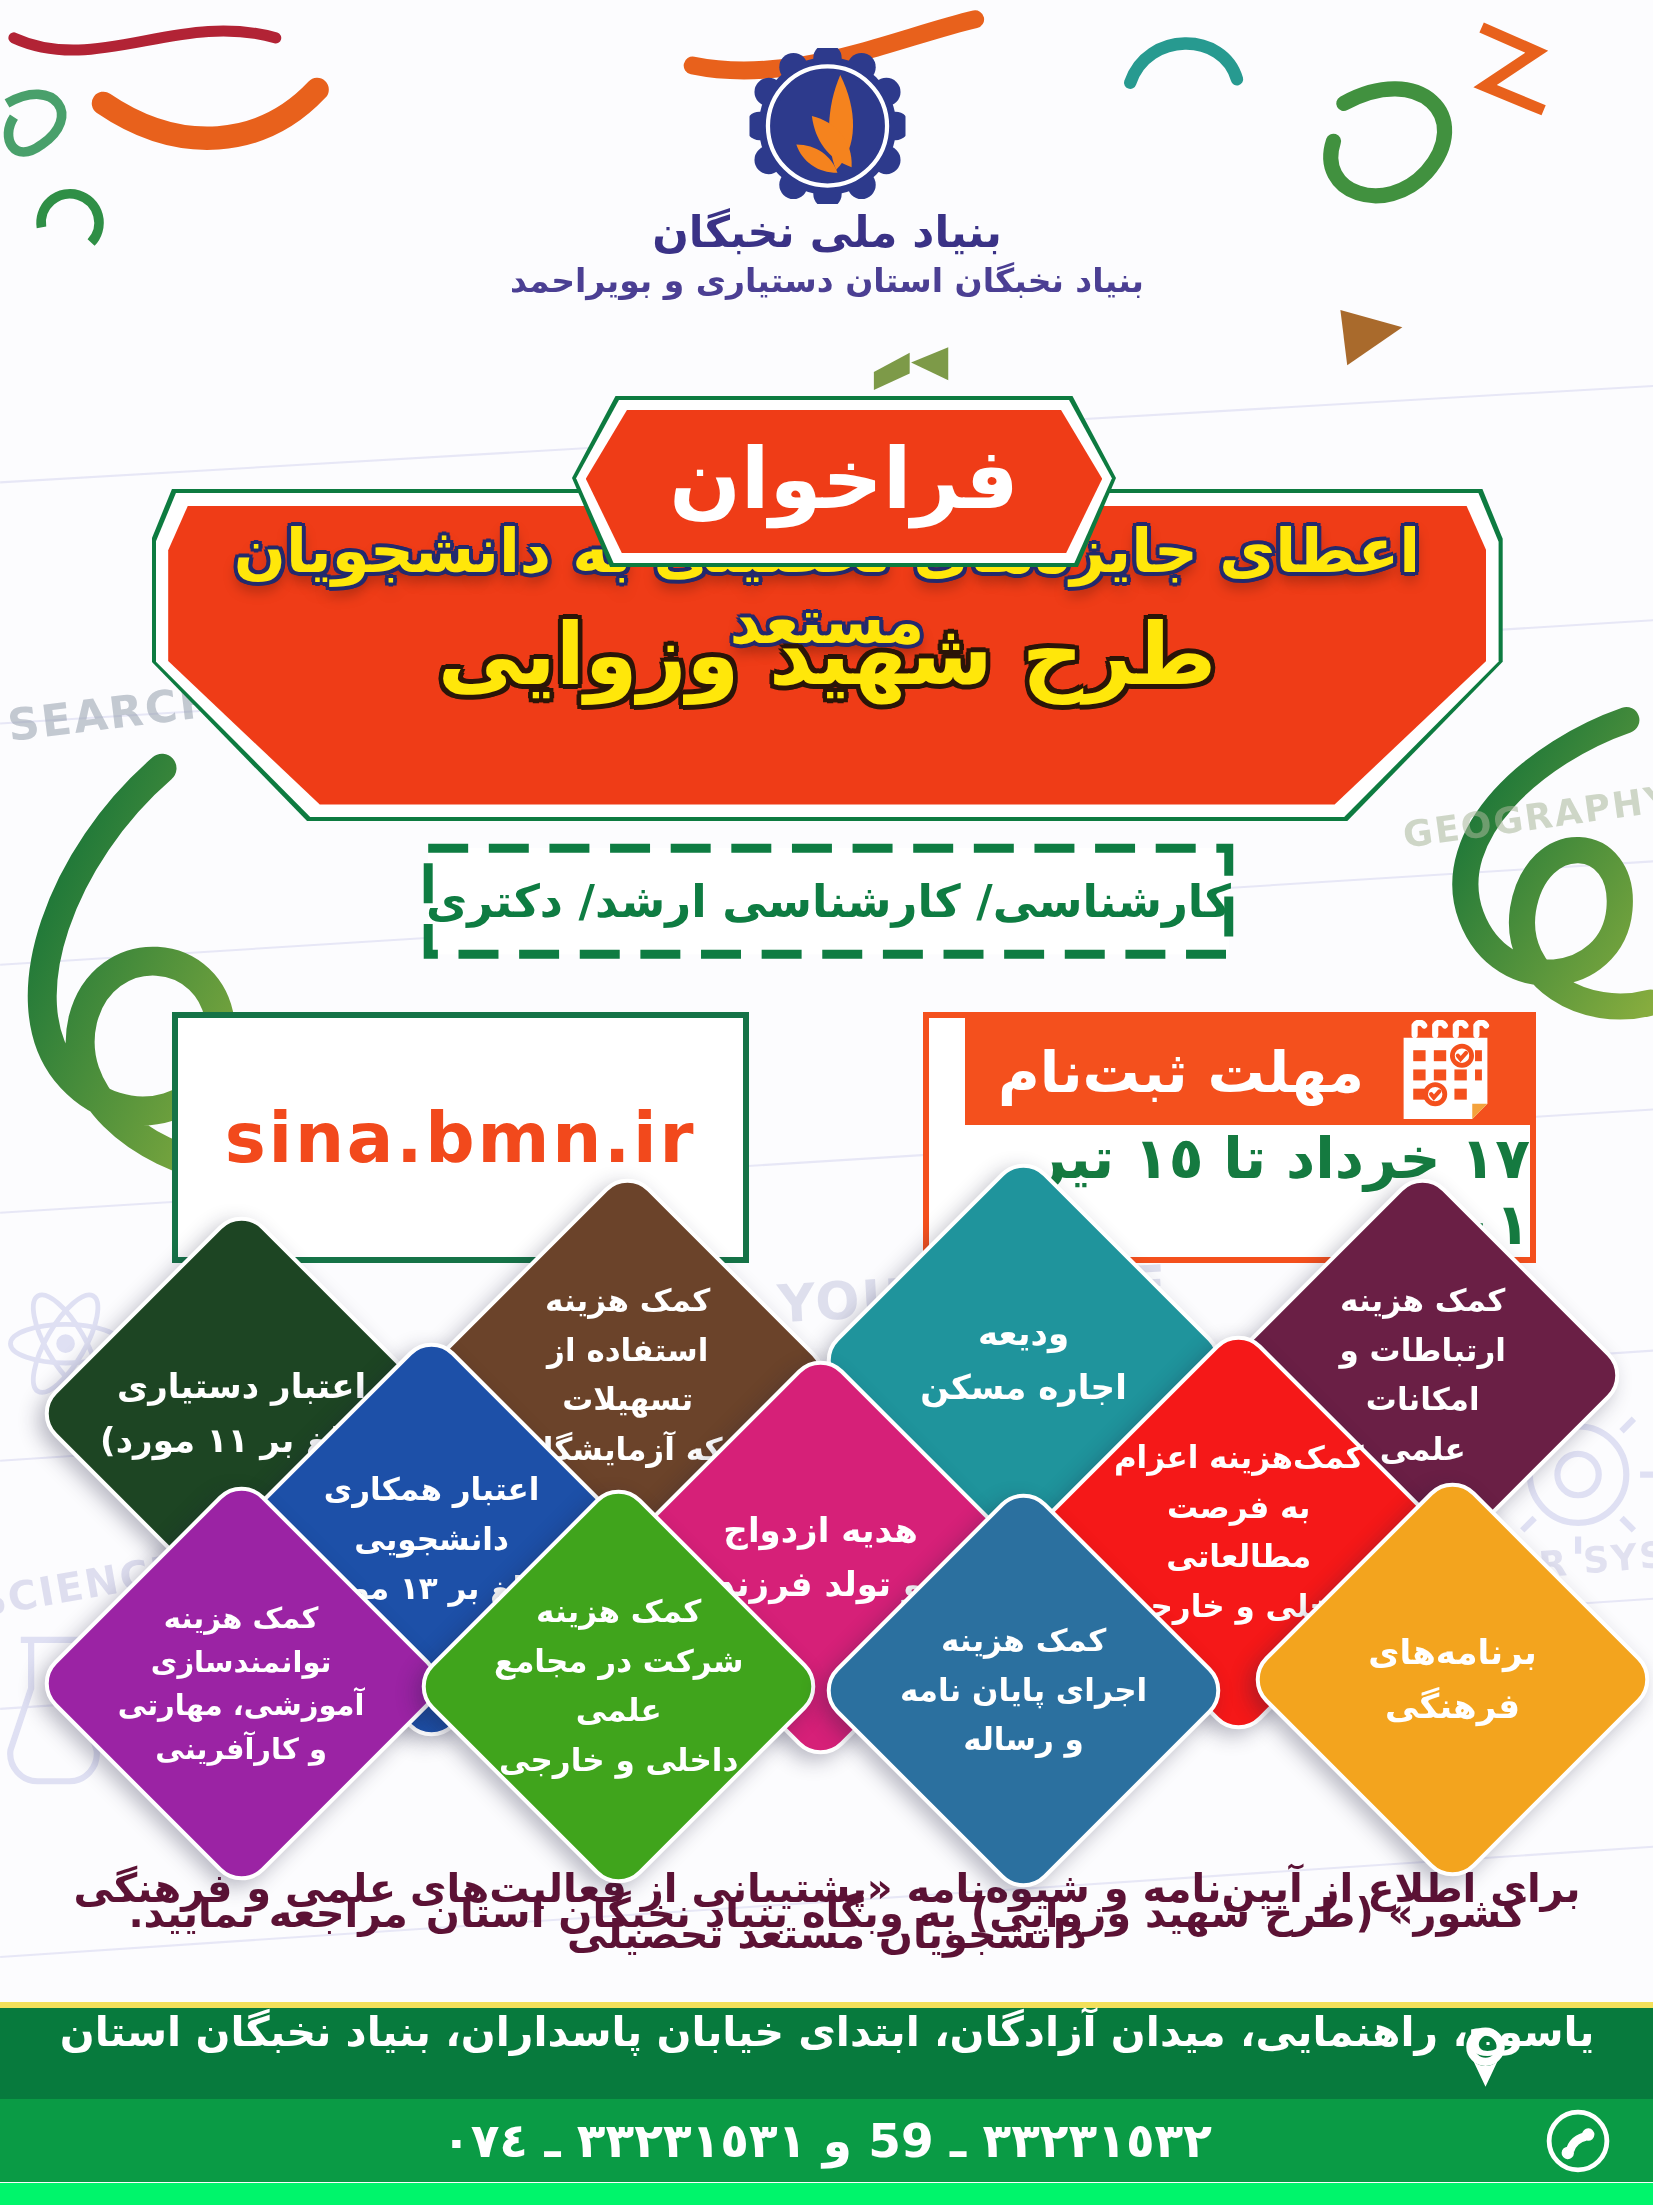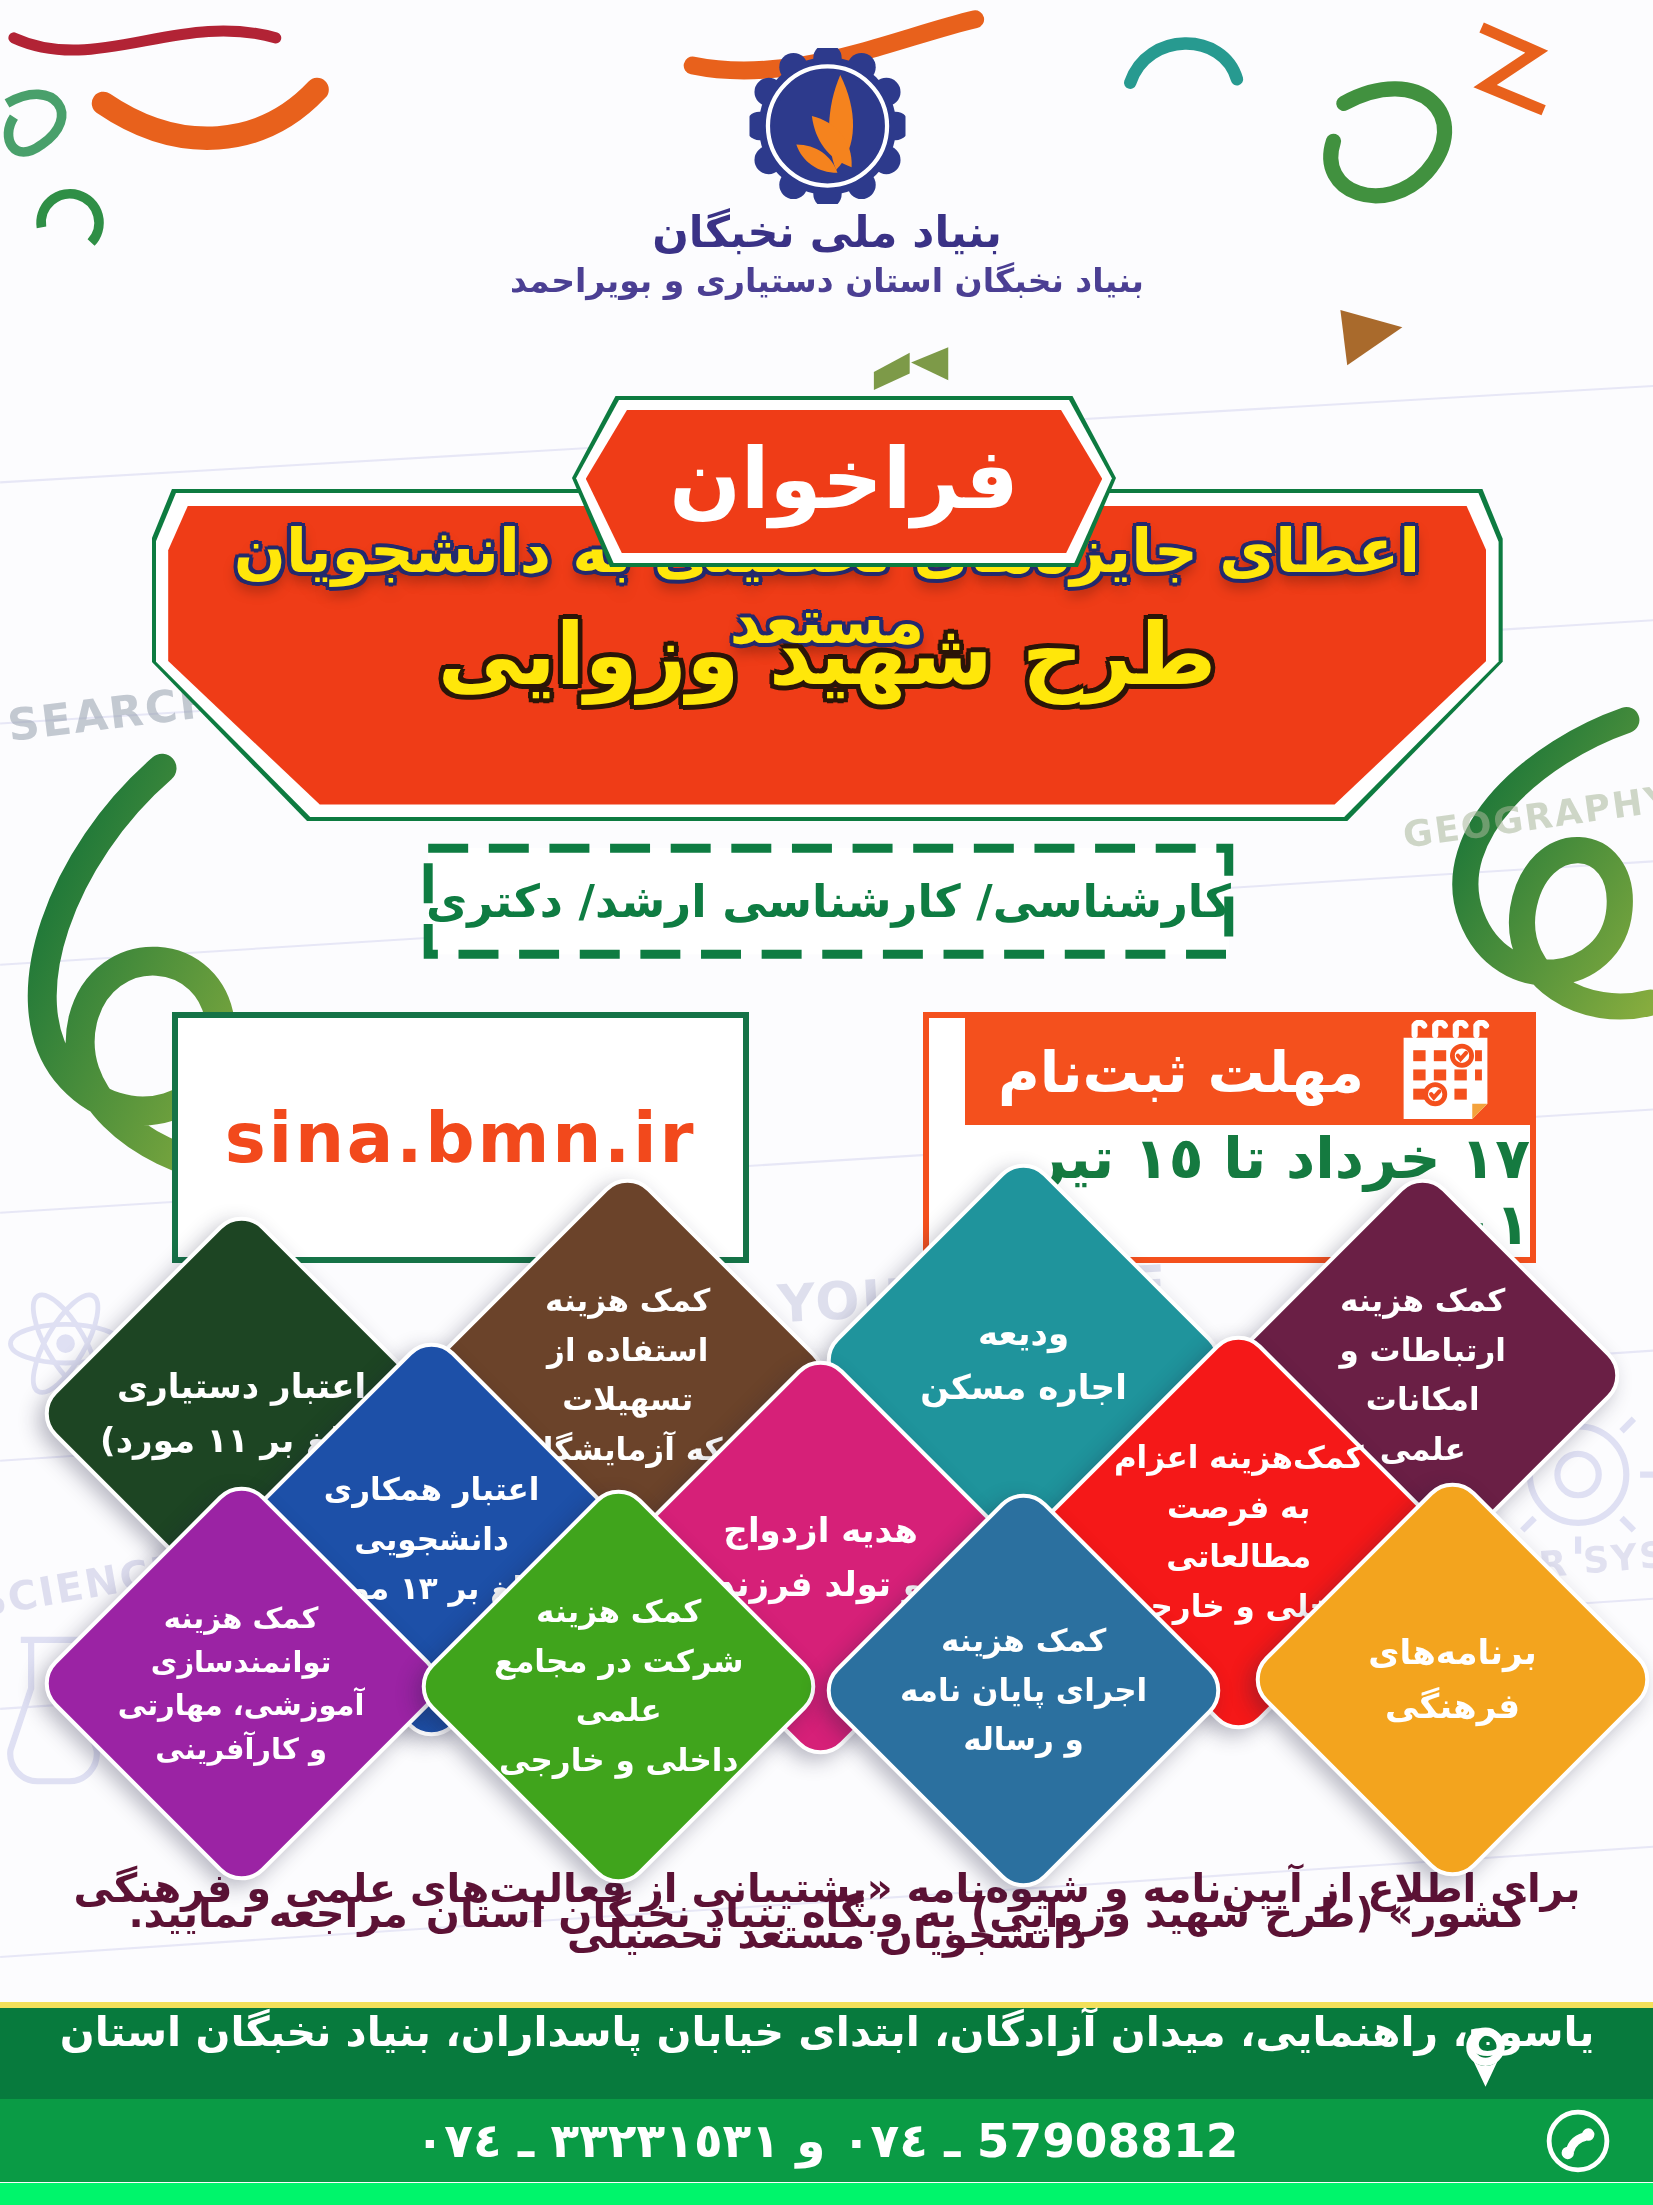--- a/index.html
+++ b/index.html
@@ -323,19 +323,19 @@
     </div>
     <div class="f2">
       <svg width="66" height="66" viewBox="0 0 96 96">
         <circle cx="48" cy="48" r="42" fill="none" stroke="#ffffff" stroke-width="7"></circle>
         <g transform="translate(48,52) rotate(-42)">
           <circle cx="-20" cy="0" r="9" fill="#ffffff"></circle>
           <circle cx="20" cy="0" r="9" fill="#ffffff"></circle>
           <path d="M-20,-4 a26,20 0 0 1 40,0 l-8,9 a16,10 0 0 0 -24,0 z" fill="#ffffff"></path>
         </g>
       </svg>
-      <div class="ftxt">57908812 ـ ٠٧٤  و  ٣٣٢٣١٥٣١ ـ ٠٧٤</div>
+      <div class="ftxt">٣٣٢٣١٥٣٢ ـ 59  و  ٣٣٢٣١٥٣١ ـ ٠٧٤</div>
     </div>
     <div class="f3"></div>
   </footer>
 
 </div>
 
 
 </body></html>

